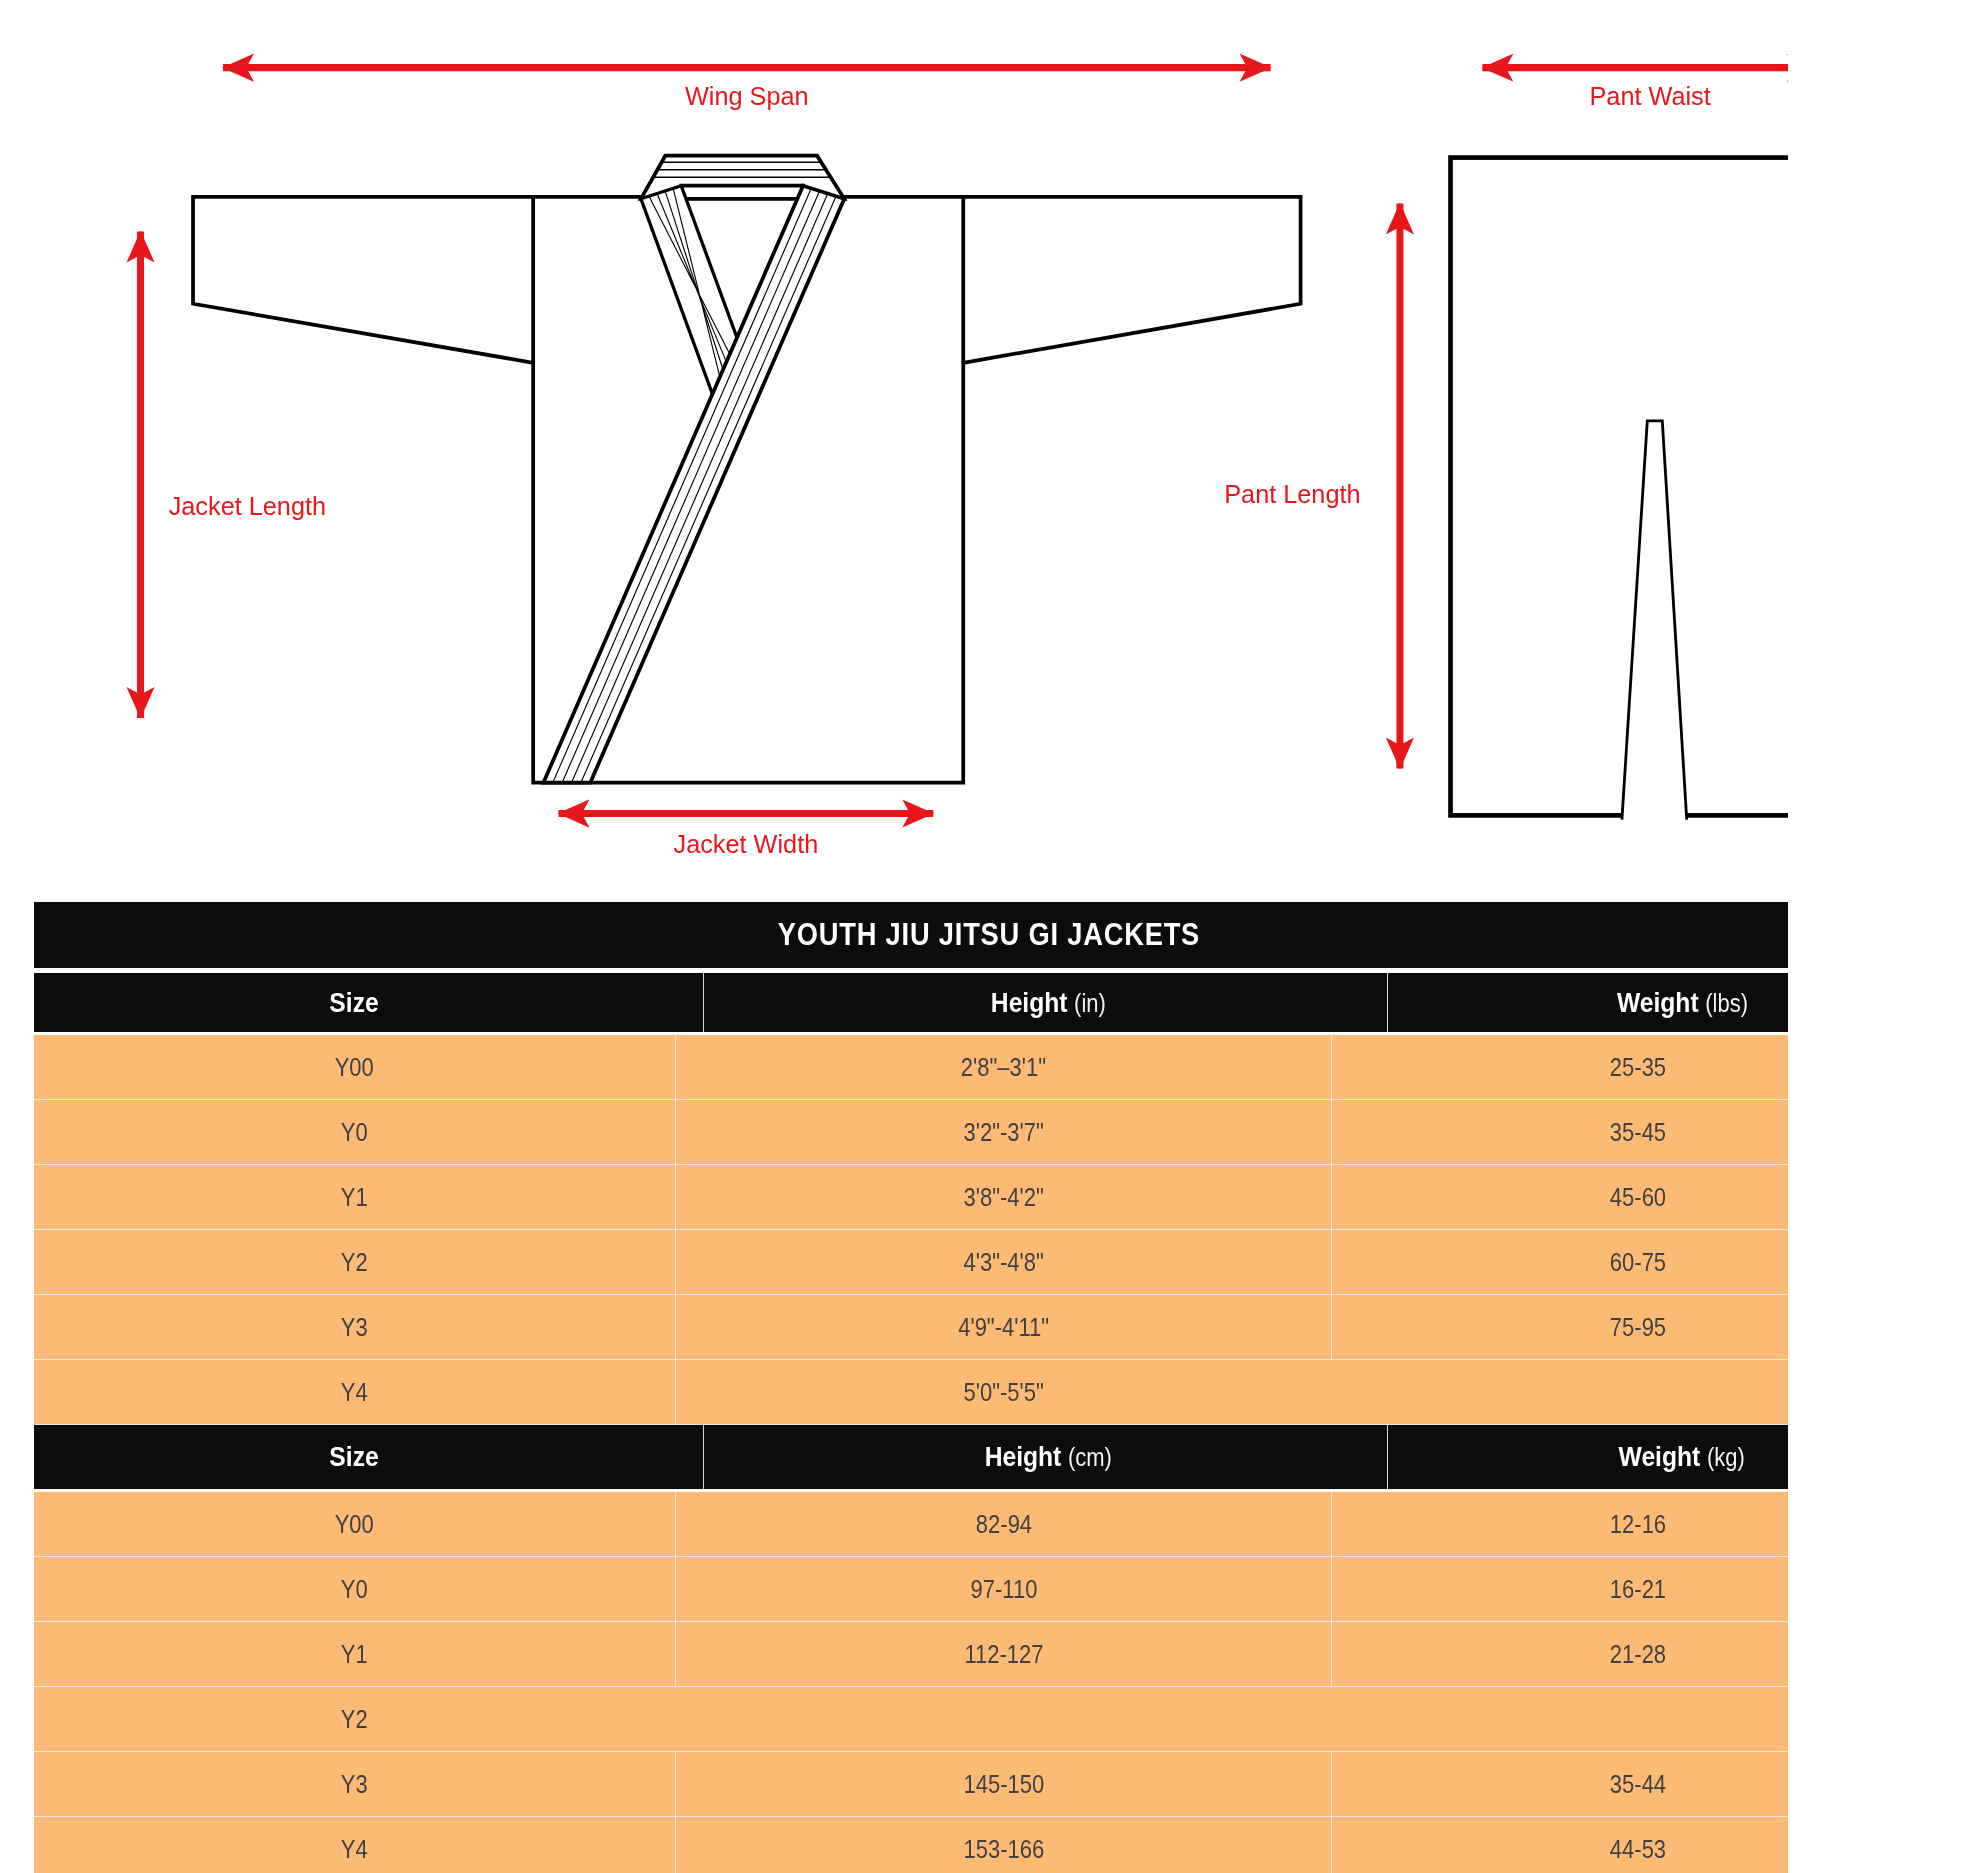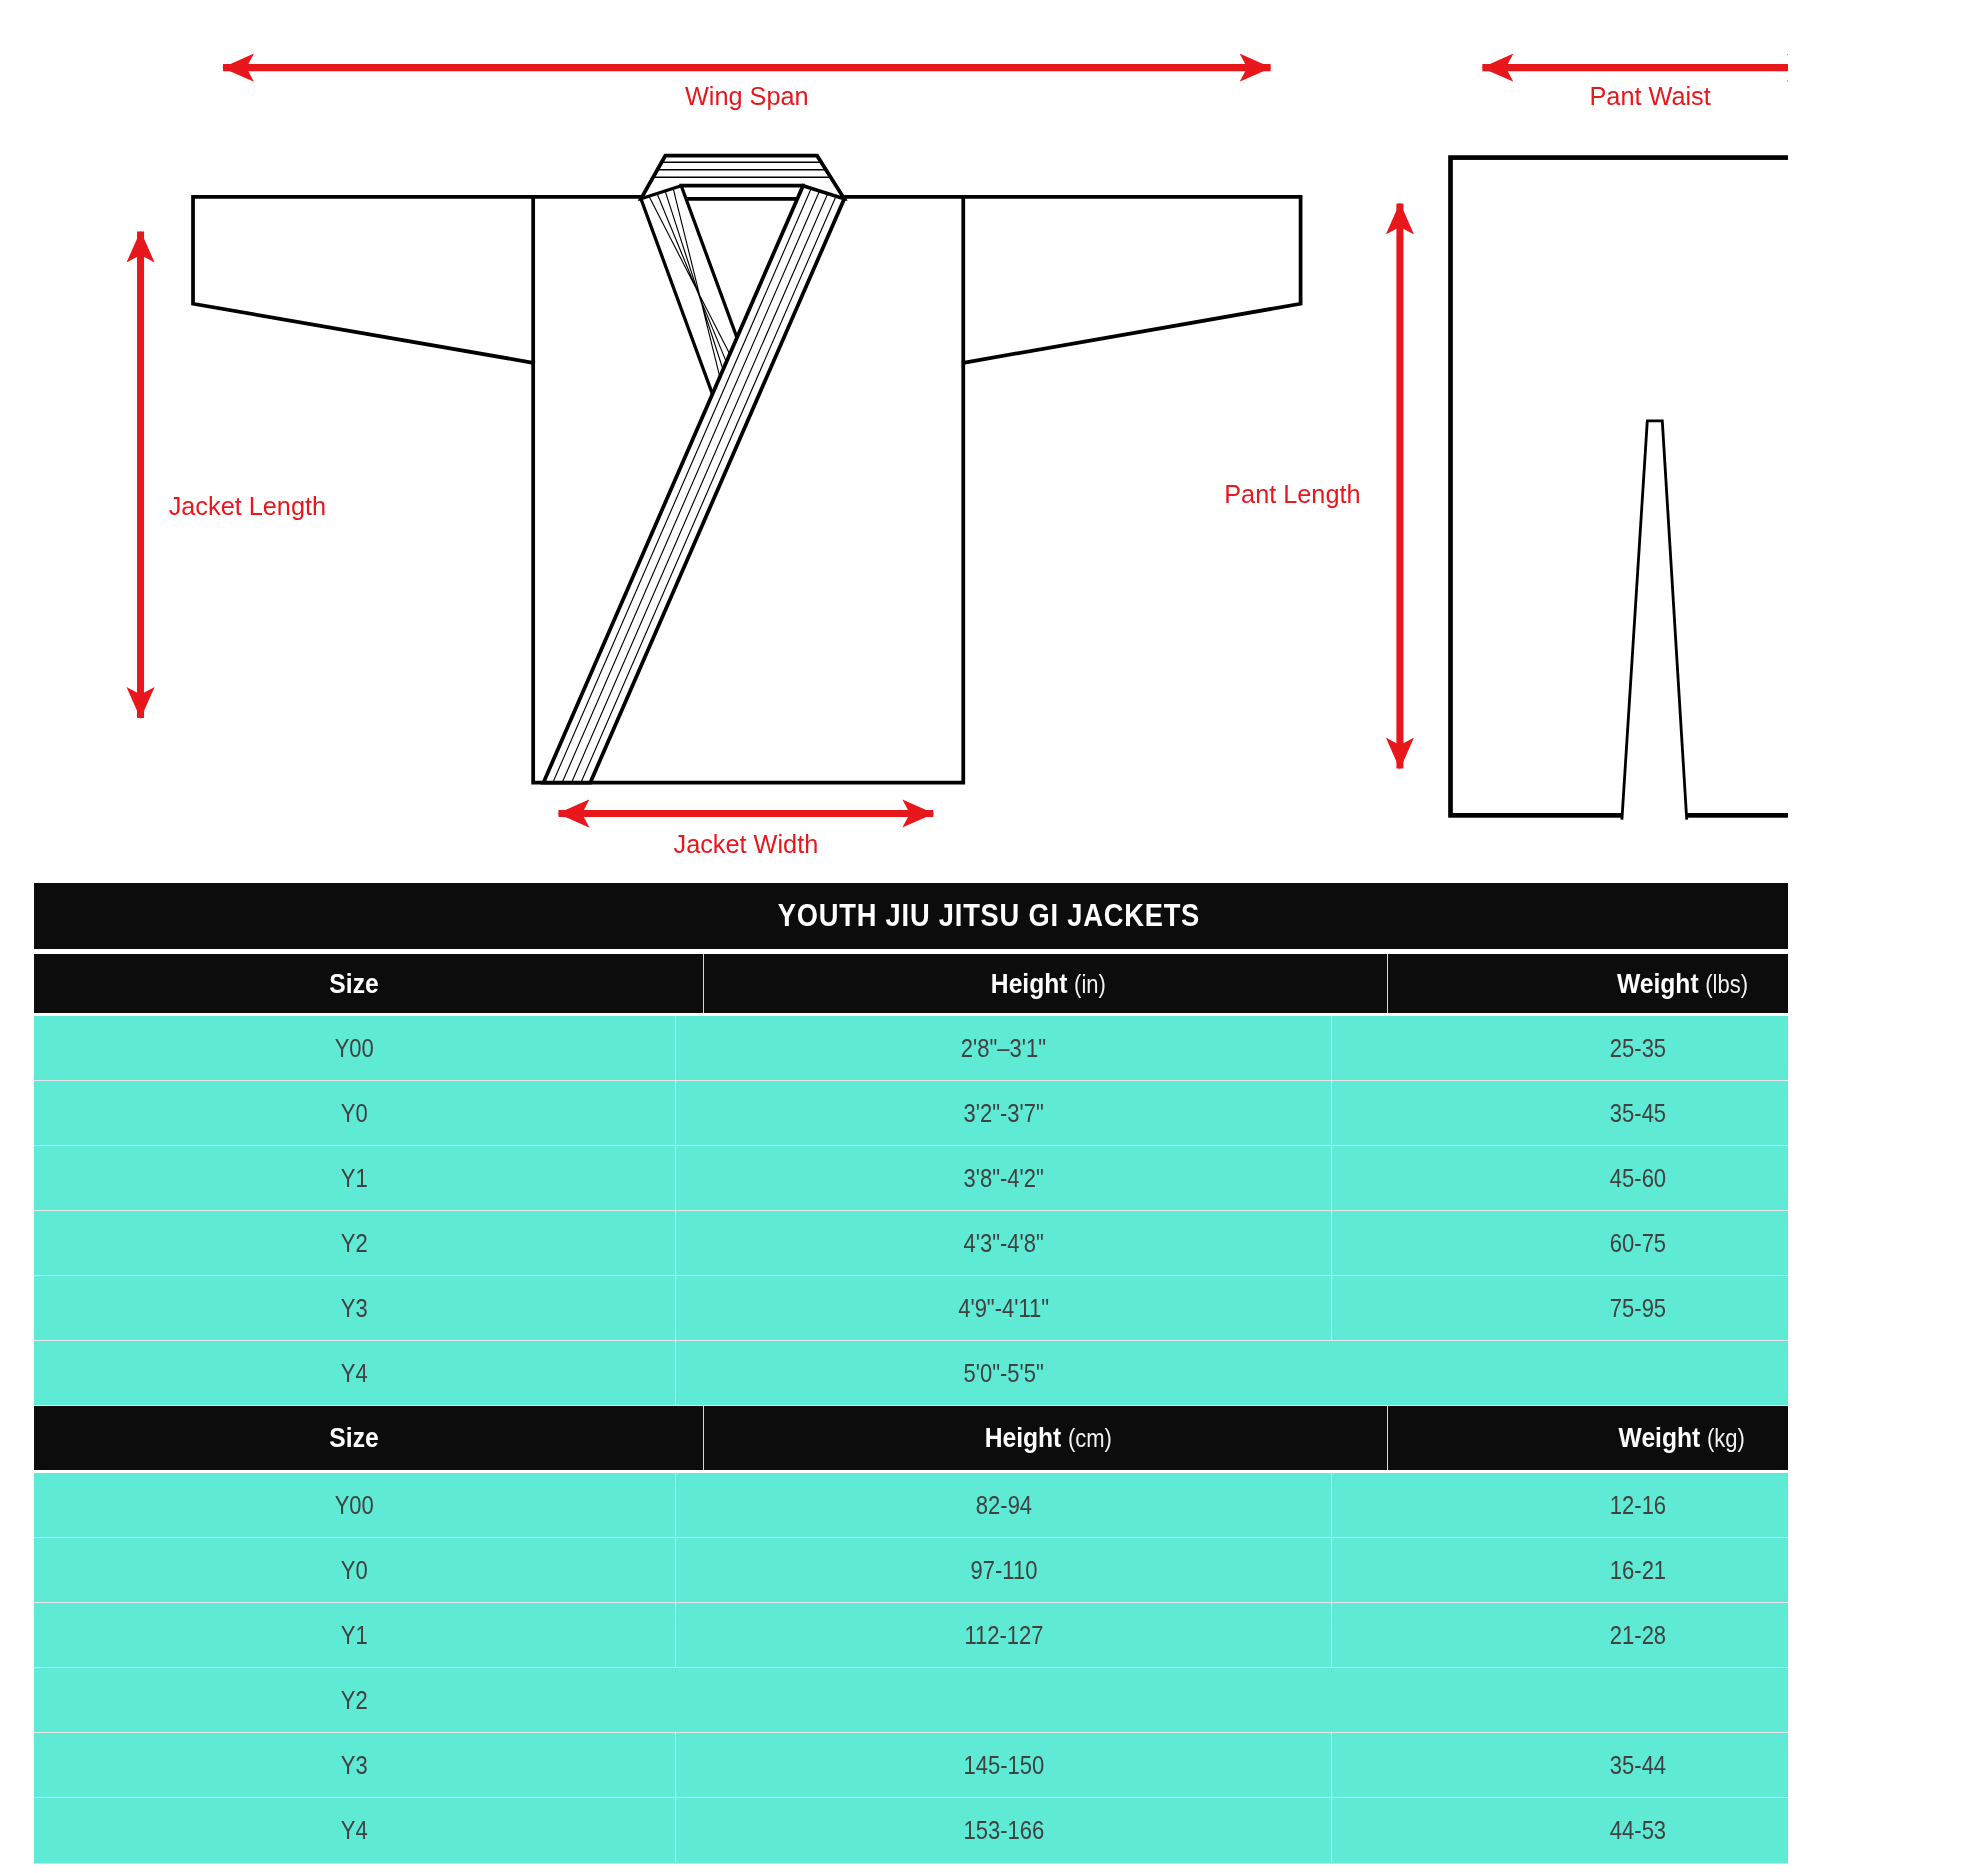--- a/index.html
+++ b/index.html
@@ -6,28 +6,28 @@
   .canvas{position:relative;width:1788px;height:1874px;background:#ffffff;
           font-family:"Liberation Sans",sans-serif;overflow:hidden;}
   svg{position:absolute;top:0;left:0;}
   .rl{fill:#e8171c;font-size:27px;font-family:"Liberation Sans",sans-serif;}
 
   .sizetable{position:absolute;left:34px;top:883px;width:1909px;box-sizing:border-box;
              border-bottom:1.9px solid #d9d9d9;}
   .sizetable *{box-sizing:border-box;}
   .tt{height:71px;background:#0c0c0c;border-bottom:5.6px solid #ffffff;color:#ffffff;
       display:flex;align-items:center;justify-content:center;
-      font-size:31px;font-weight:bold;letter-spacing:0.9px;}
+      font-size:31px;font-weight:bold;letter-spacing:0.9px;margin-top:19px;}
   .th{height:62px;background:#0c0c0c;border-bottom:3.7px solid #ffffff;
       display:grid;grid-template-columns:641px 656px auto;gap:28px;}
   .hc{display:flex;align-items:center;justify-content:center;color:#ffffff;
       font-size:28px;font-weight:bold;}
   .hc+.hc{border-left:1.9px solid #d6d6d6;padding-left:33px;}
   .hc .u{font-weight:normal;margin-left:7.5px;font-size:25px;color:#f2f2f2;}
-  .tr{height:65px;display:grid;grid-template-columns:641px 656px auto;background:#5eead4;
+  .tr{height:65px;display:grid;grid-template-columns:641px 656px auto;background:#fdba74;
       border-bottom:1.9px solid #e7e7e7;}
   .tr:last-child{border-bottom:none;}
   .td{display:flex;align-items:center;justify-content:center;color:#414141;font-size:25px;}
   .td+.td{border-left:1.9px solid #e7e7e7;}
   .cnd{display:inline-block;transform:scaleX(.88);transform-origin:center;white-space:nowrap;}
 </style>
 </head>
 <body>
 
 <div class="canvas">

